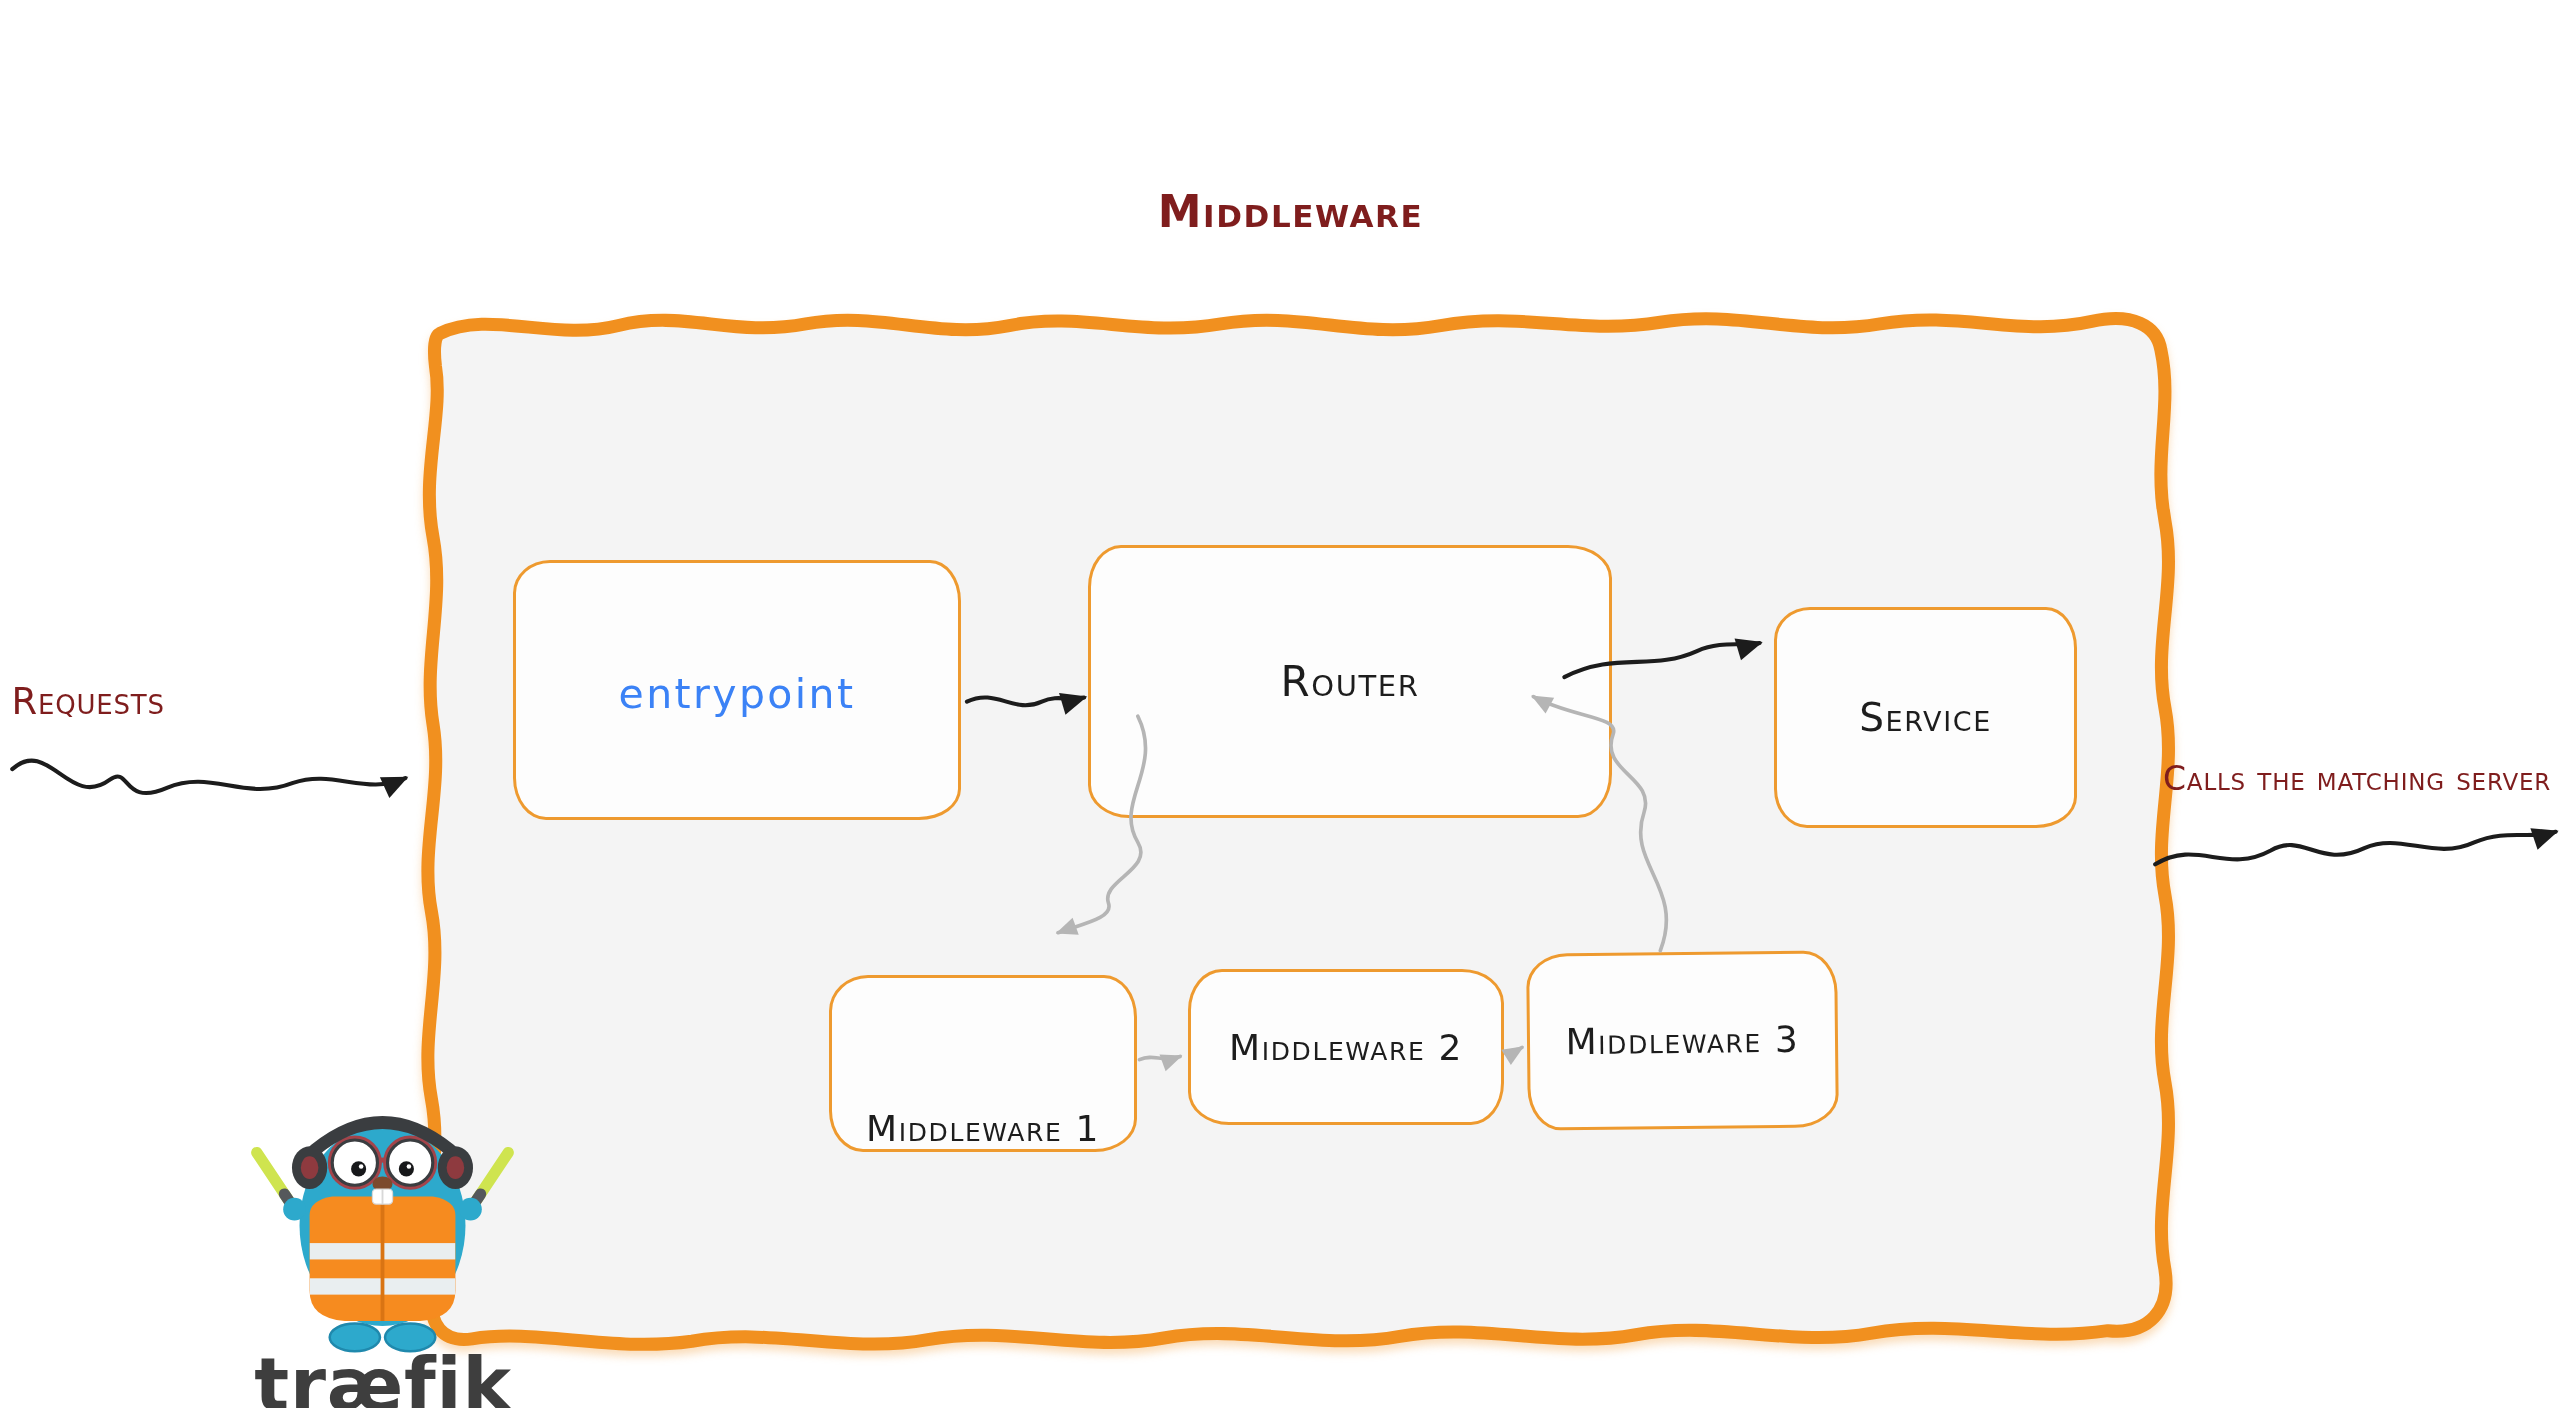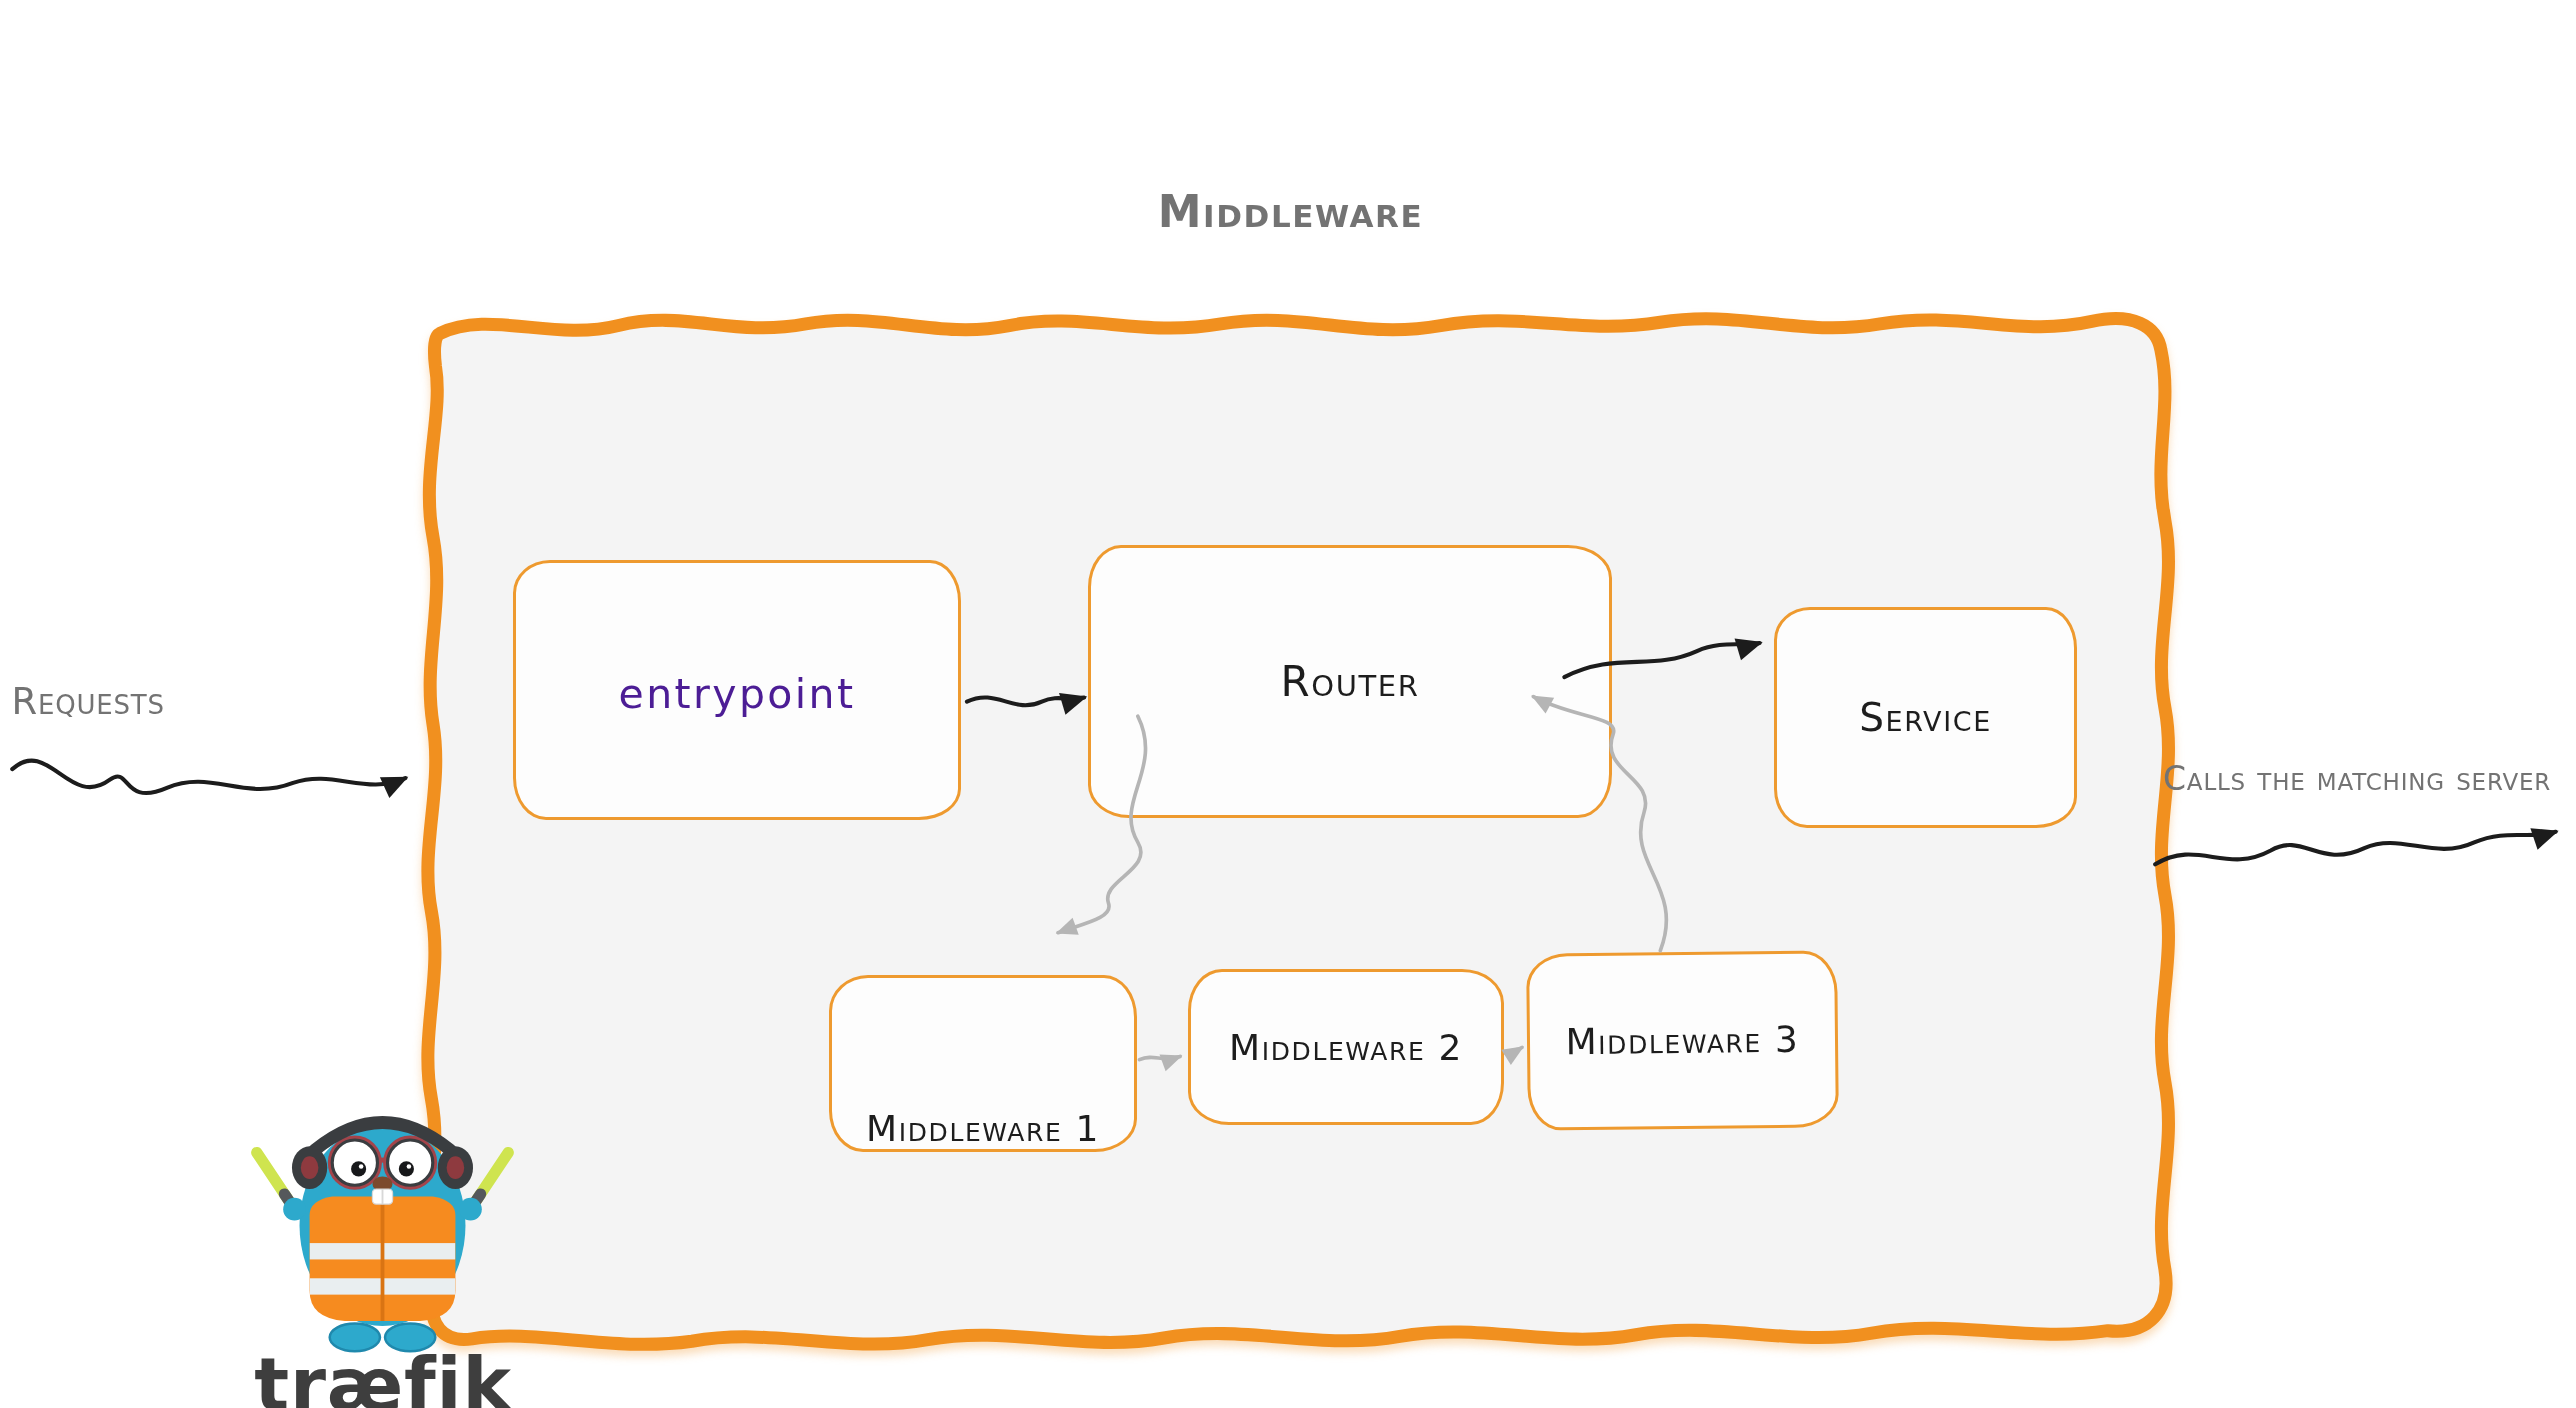--- a/index.html
+++ b/index.html
@@ -33,29 +33,29 @@
   .node-label {
     font-variant: small-caps;
     font-weight: 500;
     letter-spacing: 1.6px;
     color: #1d1d1d;
     white-space: nowrap;
   }
   .lowercase-label {
     font-weight: 500;
     letter-spacing: 2.4px;
-    color: #4c1d95;
+    color: #3b82f6;
     white-space: nowrap;
     margin-top: 8px;
   }
   .free-label {
     position: absolute;
     z-index: 3;
     font-variant: small-caps;
-    color: #737373;
+    color: #7f1d1d;
     white-space: nowrap;
   }
   #title-label       { left: 1026px; top: 186px;  width: 529px; text-align: center; font-size: 44px; font-weight: 600; letter-spacing: 1.6px; }
   #requests-label    { left: 11.4px;   top: 680px;  font-size: 37px; font-weight: 500; letter-spacing: 0.8px; }
   #calls-label       { left: 2163px; top: 759px;  font-size: 33px; font-weight: 500; letter-spacing: 0.8px; }
 
   #entrypoint-box { left: 513px;  top: 560px;  width: 448px; height: 260px; border-radius: 37px 31px 42px 33px / 33px 41px 31px 42px; }
   #router-box     { left: 1088px; top: 545px;  width: 524px; height: 273px; border-radius: 33px 44px 34px 41px / 42px 33px 44px 33px; }
   #service-box    { left: 1774px; top: 562px;  width: 303px; height: 221px; border-radius: 36px 31px 41px 33px / 33px 41px 31px 39px; margin-top: 45px; }
   #mw1-box        { left: 829px; top: 975px; width: 308px; height: 177px; border-radius: 39px 33px 42px 34px / 36px 42px 33px 41px; align-items: flex-end; }

